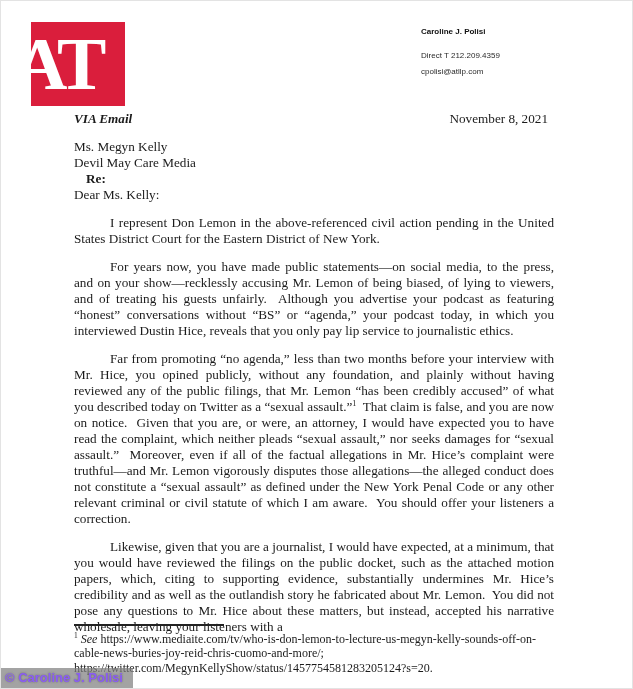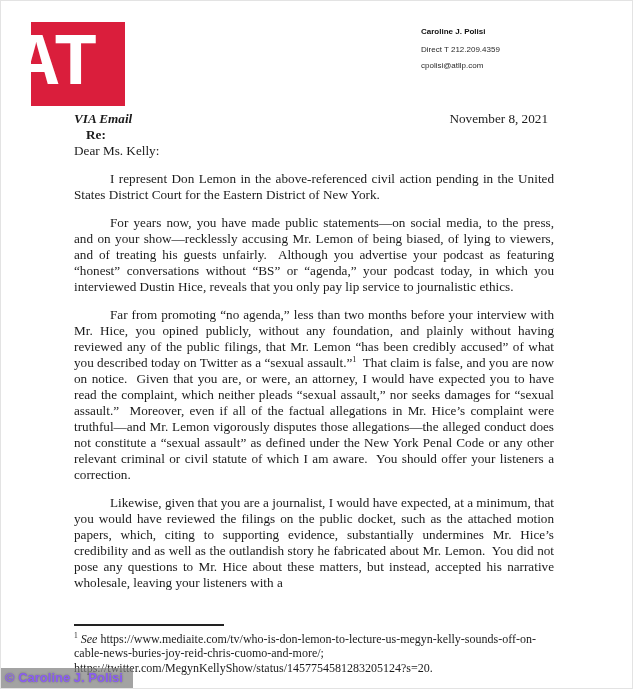--- a/index.html
+++ b/index.html
@@ -15,36 +15,36 @@
   }
   
   .logo {
     position:absolute; left:30px; top:21px;
     width:94px; height:84px;
     background:#DA1E3C;
     overflow:hidden;
     display:flex; align-items:center;
   }
   .logo-text {
-    font-family:Liberation Mono, monospace;
+    font-family:Liberation Serif, serif;
     font-weight:bold;
     font-size:74px;
     line-height:1;
     color:#ffffff;
     letter-spacing:-5px;
     margin-left:-17px;
     user-select:none;
   }
   .contact {
     position:absolute; left:420px; top:26px;
     font-family:"Liberation Sans", sans-serif;
     font-size:8px;
     color:#2a2a2a;
   }
-  .contact-name { font-weight:bold; color:#111; margin-bottom:9px; }
+  .contact-name { font-weight:bold; color:#111; margin-bottom:15px; }
   .contact-line { margin-bottom:7px; }
   
   .content {
     position:absolute; left:73px; top:110px;
     width:488px;
     font-size:13.2px;
     line-height:16px;
   }
   .via-row { display:flex; justify-content:space-between; align-items:baseline;text-align:right; }
   .via { font-weight:bold; font-style:italic; }
@@ -104,20 +104,24 @@
     <div class="contact-line">cpolisi@atllp.com</div>
   </div>
 
   <div class="content">
 
     <div class="via-row">
       <span class="via">VIA Email</span>
       <span class="date">November 8, 2021</span>
     </div>
 
+    <div class="recipient">
+      <div>Ms. Megyn Kelly</div>
+      <div>Devil May Care Media</div>
+    </div>
 
     <div class="re-row">
       <span class="re-label">Re:</span>
     </div>
 
     <div class="salutation">Dear Ms. Kelly:</div>
 
     <p class="para">I represent Don Lemon in the above-referenced civil action pending in the United States District Court for the Eastern District of New York.</p>
 
     <p class="para">For years now, you have made public statements—on social media, to the press, and on your show—recklessly accusing Mr. Lemon of being biased, of lying to viewers, and of treating his guests unfairly.  Although you advertise your podcast as featuring “honest” conversations without “BS” or “agenda,” your podcast today, in which you interviewed Dustin Hice, reveals that you only pay lip service to journalistic ethics.</p>

